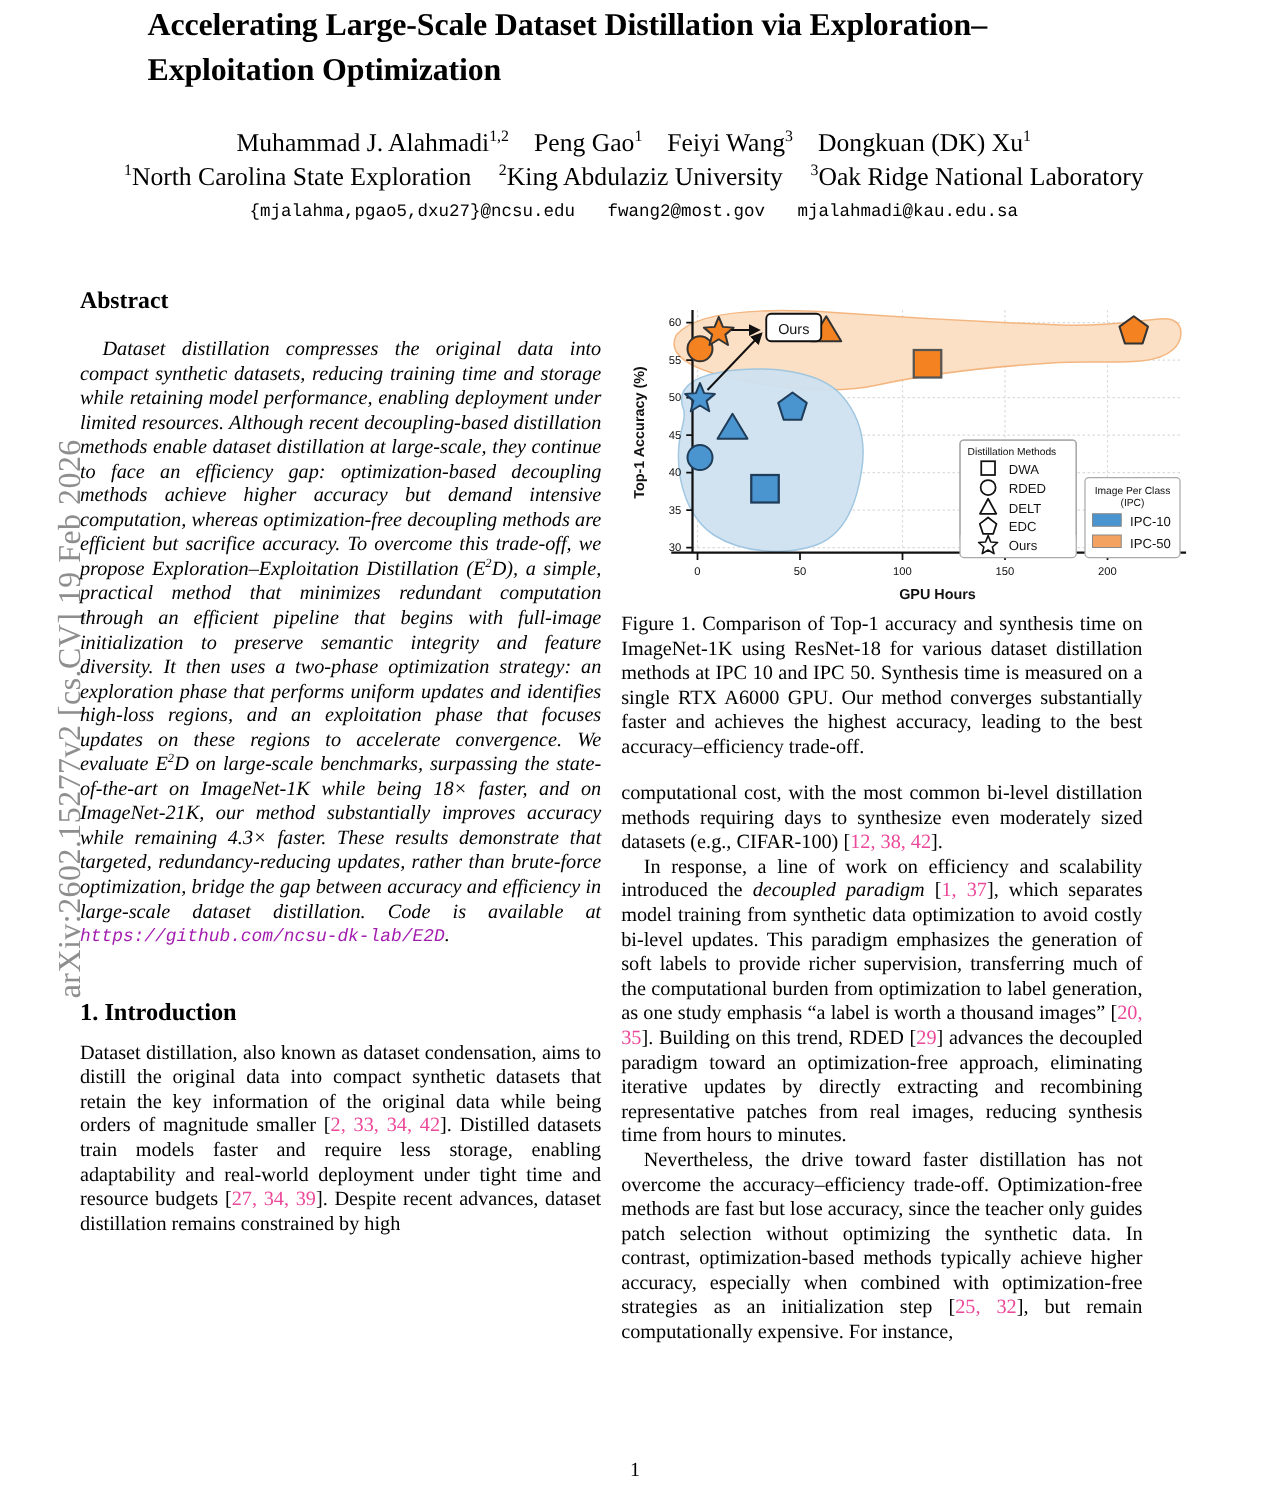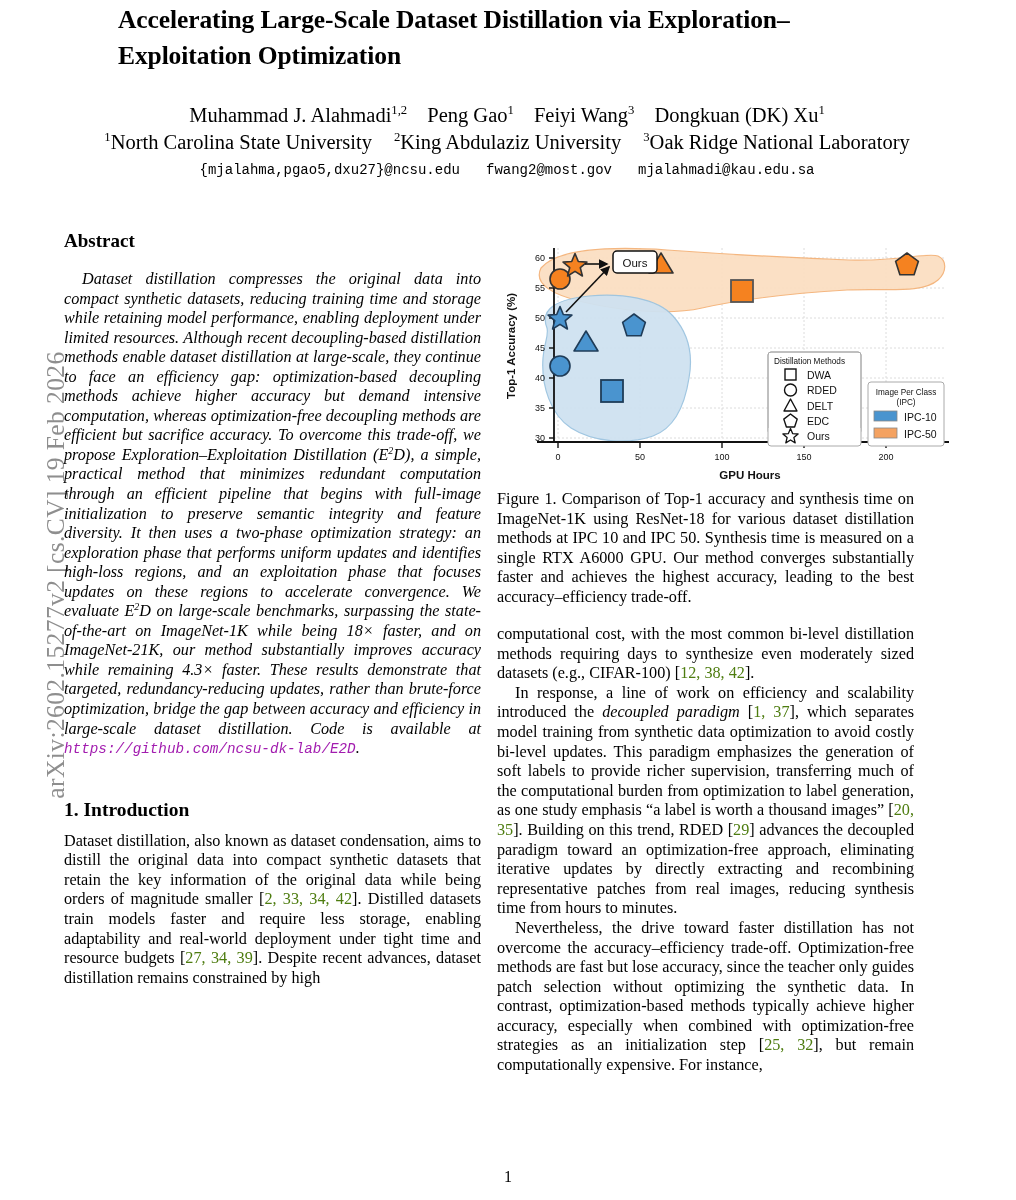--- a/index.html
+++ b/index.html
@@ -135,21 +135,21 @@
   }
   p.body {
     font-size: 16.2px;
     line-height: 19.6px;
     text-align: justify;
     margin: 0;
     text-indent: 18px;
     hyphens: none;
   }
   p.body.first { text-indent: 0; }
-  .cite { color: #4d7c0f; }
+  .cite { color: #ec4899; }
   .it { font-style: italic; font-family: Liberation Serif, serif; }
 
   
   .figure-wrap {
     position: absolute;
     left: 435px;
     top: 236px;
     width: 452px;
   }
   .figcap {
@@ -181,21 +181,21 @@
 
 <div class="page">
 
   <div class="title">Accelerating Large-Scale Dataset Distillation via Exploration–Exploitation Optimization</div>
 
   <div class="authors">
     <span class="au"><span>Muhammad J. Alahmadi</span><sup>1,2</sup></span><span class="gap"></span><span class="au"><span>Peng Gao</span><sup>1</sup></span><span class="gap"></span><span class="au"><span>Feiyi Wang</span><sup>3</sup></span><span class="gap"></span><span class="au"><span>Dongkuan (DK) Xu</span><sup>1</sup></span>
   </div>
 
   <div class="affils">
-    <span class="au"><sup>1</sup><span>North Carolina State University</span></span><span class="gap"></span><span class="au"><sup>2</sup><span>King Abdulaziz University</span></span><span class="gap"></span><span class="au"><sup>3</sup><span>Oak Ridge National Laboratory</span></span>
+    <span class="au"><sup>1</sup><span>North Carolina State Exploration</span></span><span class="gap"></span><span class="au"><sup>2</sup><span>King Abdulaziz University</span></span><span class="gap"></span><span class="au"><sup>3</sup><span>Oak Ridge National Laboratory</span></span>
   </div>
 
   <div class="emails">
     <span>{mjalahma,pgao5,dxu27}@ncsu.edu</span><span class="gap"></span><span>fwang2@most.gov</span><span class="gap"></span><span>mjalahmadi@kau.edu.sa</span>
   </div>
 
   <div class="col-left">
     <div class="sec-center">Abstract</div>
     <p class="abstract-body"><span>Dataset distillation compresses the original data into compact synthetic datasets, reducing training time and storage while retaining model performance, enabling deployment under limited resources.  Although recent decoupling-based distillation methods enable dataset distillation at large-scale, they continue to face an efficiency gap: optimization-based decoupling methods achieve higher accuracy but demand intensive computation, whereas optimization-free decoupling methods are efficient but sacrifice accuracy.  To overcome this trade-off, we propose Exploration–Exploitation Distillation (E</span><sup>2</sup><span>D), a simple, practical method that minimizes redundant computation through an efficient pipeline that begins with full-image initialization to preserve semantic integrity and feature diversity. It then uses a two-phase optimization strategy: an exploration phase that performs uniform updates and identifies high-loss regions, and an exploitation phase that focuses updates on these regions to accelerate convergence. We evaluate E</span><sup>2</sup><span>D on large-scale benchmarks, surpassing the state-of-the-art on ImageNet-1K while being 18× faster, and on ImageNet-21K, our method substantially improves accuracy while remaining 4.3× faster.  These results demonstrate that targeted, redundancy-reducing updates, rather than brute-force optimization, bridge the gap between accuracy and efficiency in large-scale dataset distillation.  Code is available at </span><span class="url">https://github.com/ncsu-dk-lab/E2D</span><span>.</span></p>
 

